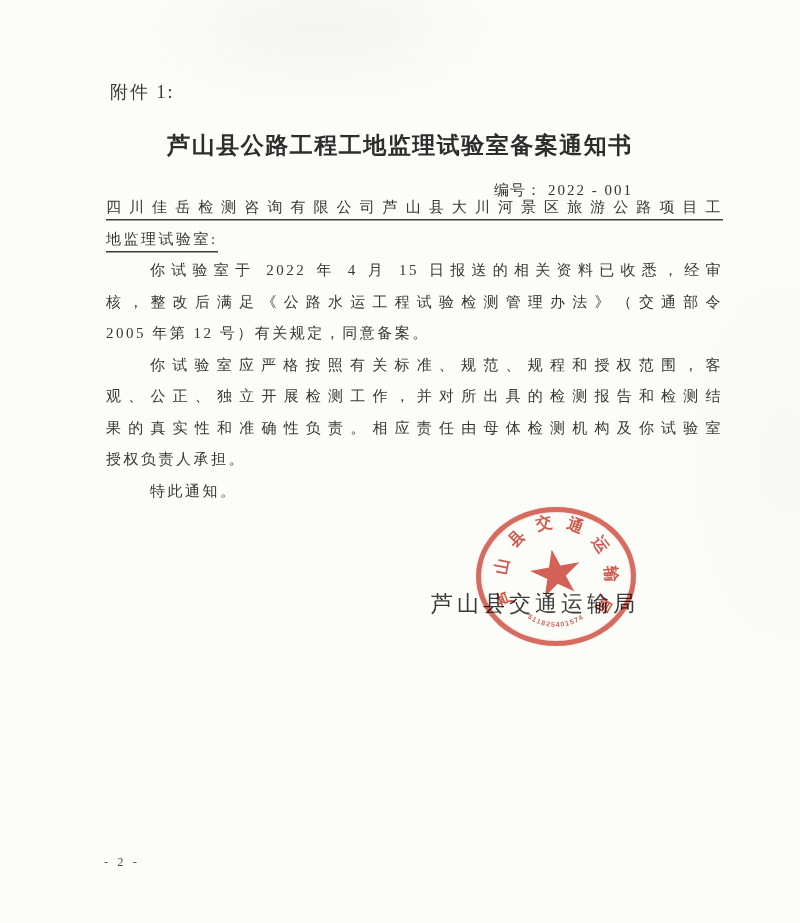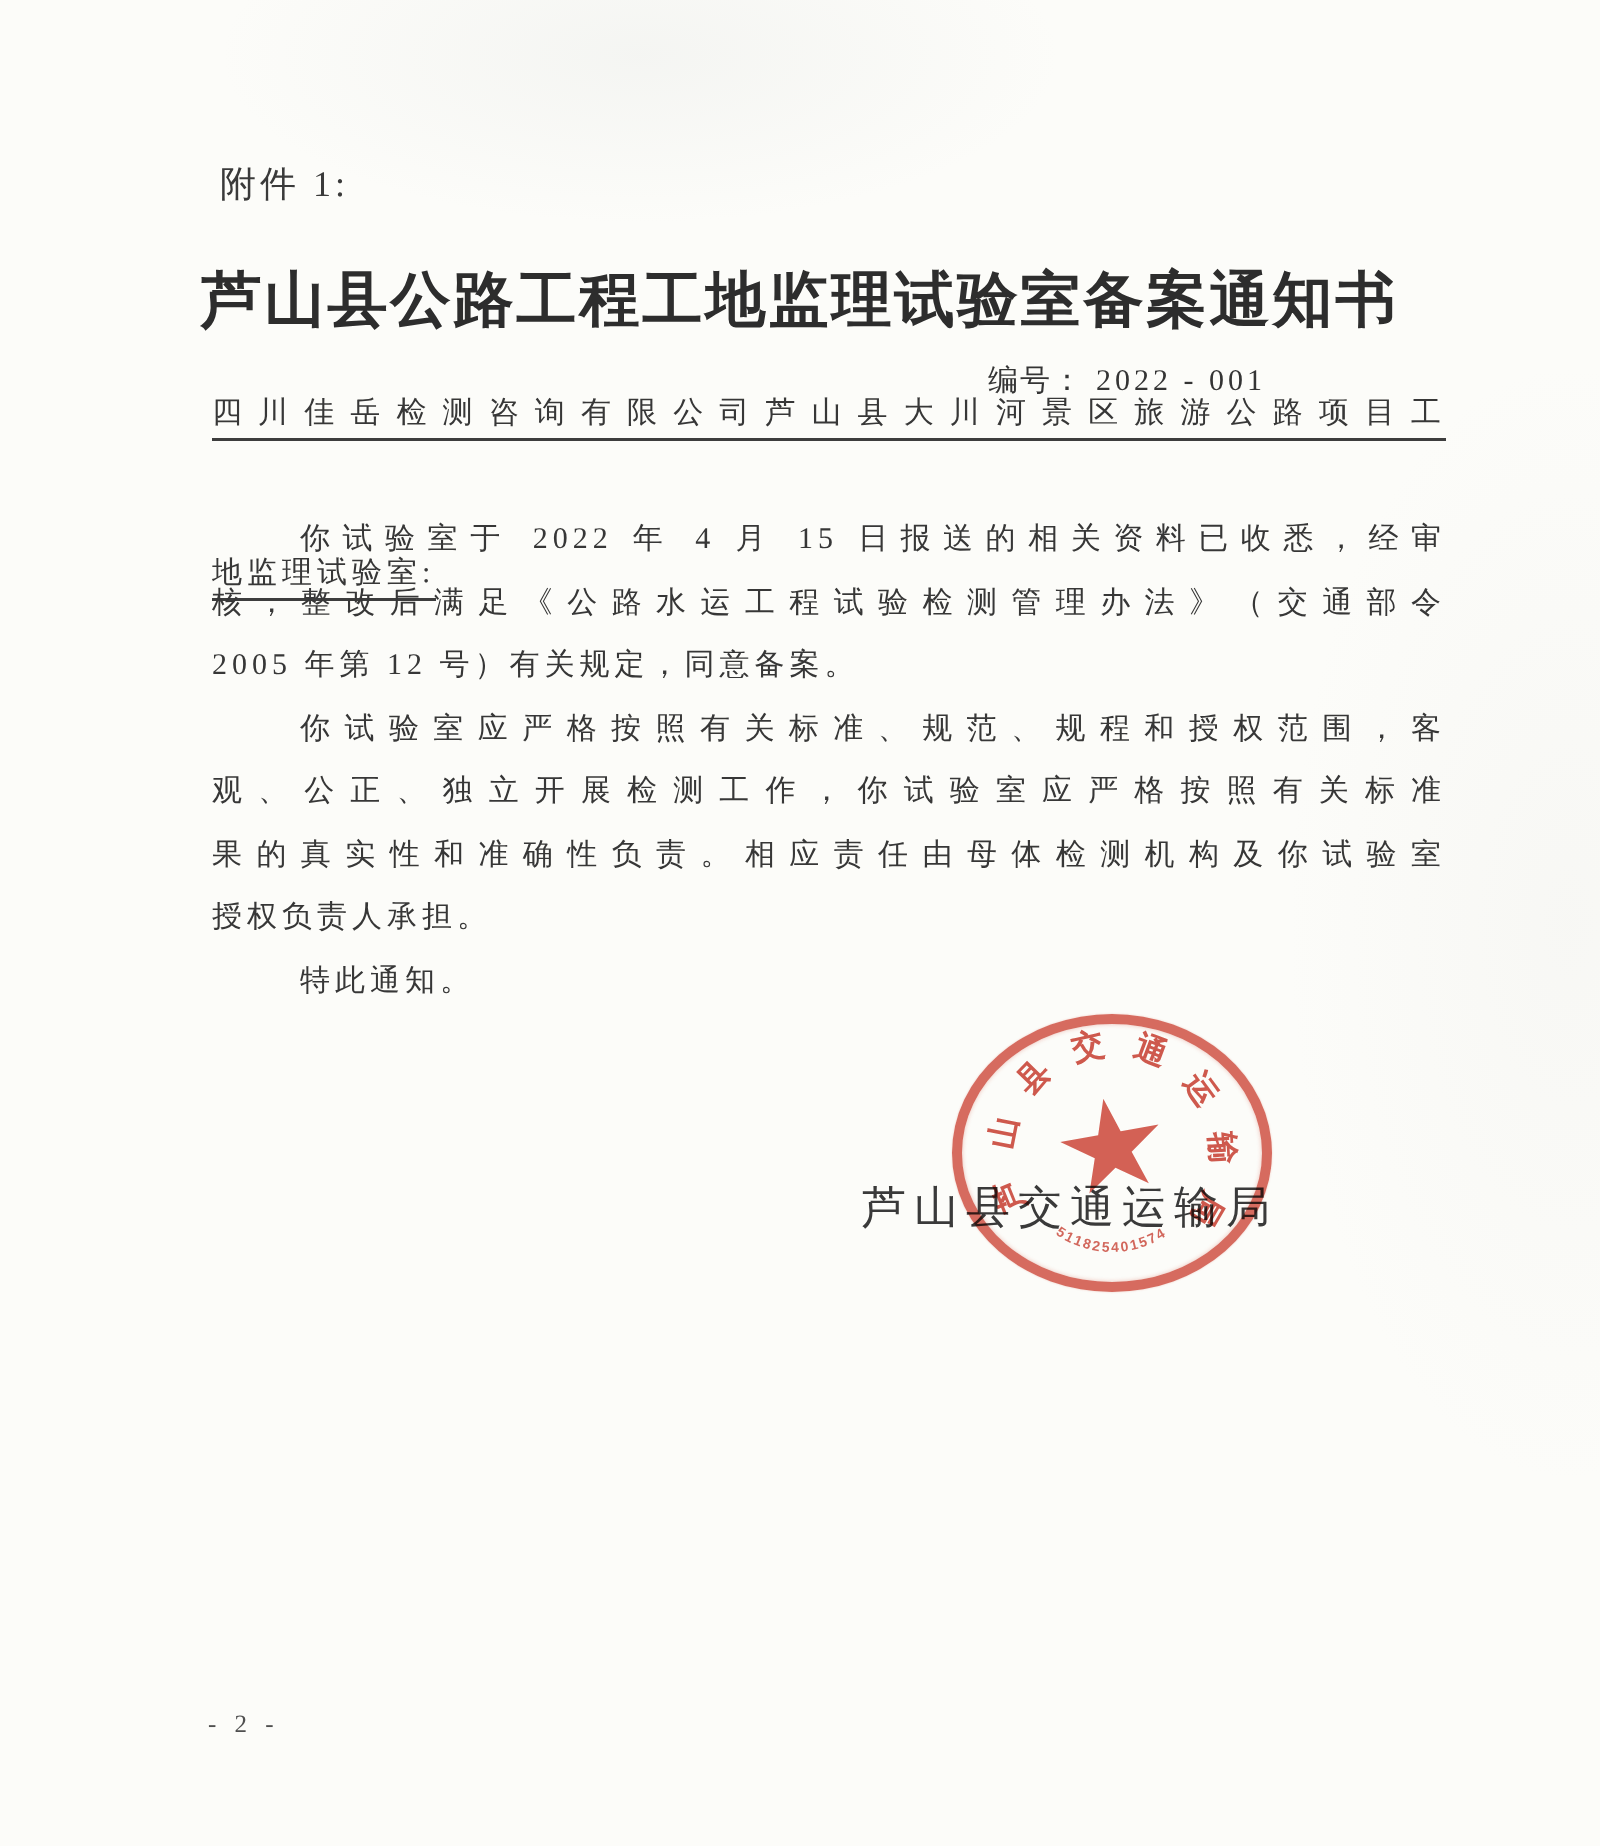--- a/index.html
+++ b/index.html
@@ -16,21 +16,21 @@
     color:#363636;
   }
   .attachment{
     position:absolute;left:110px;top:80px;
     font-size:18px;letter-spacing:2px;color:#3a3a3a;
   }
   .title{
     position:absolute;left:0;right:0;top:130px;
     text-align:center;
     font-family:"Liberation Sans", sans-serif;
-    font-weight:bold;font-size:30px;letter-spacing:1.5px;color:#2d2d2d;
+    font-weight:bold;font-size:23px;letter-spacing:1.5px;color:#2d2d2d;
   }
   .docnum{
     position:absolute;left:494px;top:181px;
     font-size:15px;color:#343434;letter-spacing:1px;
   }
   .docnum .val{
     display:inline-block;
     padding:0 26px 0 6px;
     letter-spacing:2px;
     background:linear-gradient(#3d3d3d,#3d3d3d) no-repeat 0 24px / 100% 1.5px;
@@ -48,21 +48,20 @@
     white-space:normal;
     text-align:justify;
     -moz-text-align-last:justify;
     text-align-last:justify;
   }
   .ln.ind{padding-left:44px;}
   .ln.u{background:linear-gradient(#3d3d3d,#3d3d3d) no-repeat 0 27px / 100% 1.5px;}
   .u-inline{
     display:inline-block;
     background:linear-gradient(#3d3d3d,#3d3d3d) no-repeat 0 27px / 100% 1.5px;
-    margin-top:48px;
   }
   .sig-agency{
     position:absolute;left:431px;top:589px;
     font-size:22px;letter-spacing:4px;color:#3a3a3a;
   }
   .sig-date{
     position:absolute;left:444px;top:620px;
     font-size:18.5px;letter-spacing:1px;color:#3a3a3a;
   }
   .pagenum{
@@ -122,21 +121,21 @@
 
   <div class="body-block">
     <div class="ln fill u">四川佳岳检测咨询有限公司芦山县大川河景区旅游公路项目工</div>
     <div class="ln"><span class="u-inline">地监理试验室:</span></div>
 
     <div class="ln fill ind">你试验室于 2022 年 4 月 15 日报送的相关资料已收悉，经审</div>
     <div class="ln fill">核，整改后满足《公路水运工程试验检测管理办法》（交通部令</div>
     <div class="ln">2005 年第 12 号）有关规定，同意备案。</div>
 
     <div class="ln fill ind">你试验室应严格按照有关标准、规范、规程和授权范围，客</div>
-    <div class="ln fill">观、公正、独立开展检测工作，你试验室应严格按照有关标准</div>
+    <div class="ln fill">观、公正、独立开展检测工作，并对所出具的检测报告和检测结</div>
     <div class="ln fill">果的真实性和准确性负责。相应责任由母体检测机构及你试验室</div>
     <div class="ln">授权负责人承担。</div>
 
     <div class="ln ind">特此通知。</div>
   </div>
 
   <div class="sig-agency">芦山县交通运输局</div>
 
   <div class="seal">
     <div class="seal-ring"></div>

